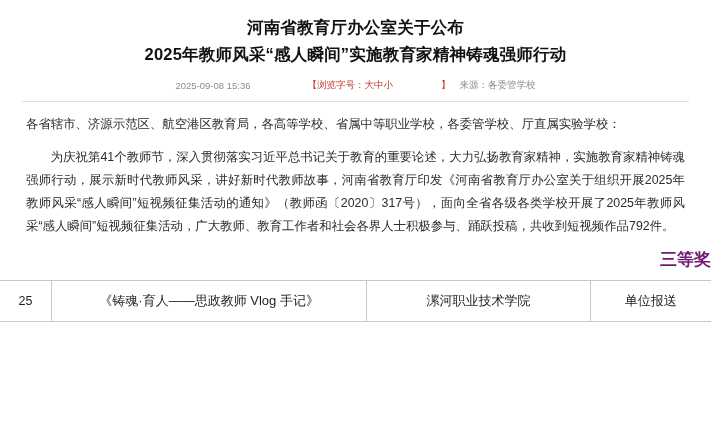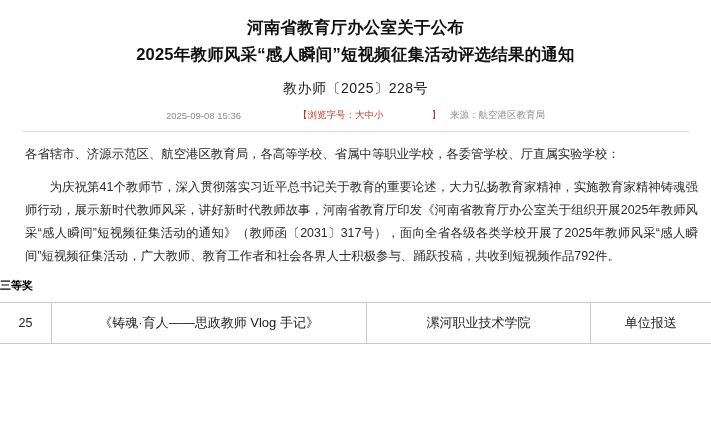--- a/index.html
+++ b/index.html
@@ -69,44 +69,43 @@
   }
   .meta-bar .source { color: #8c8c8c; }
 
   .divider {
     margin: 9px 22px 0 22px;
     border-top: 1px solid #dedede;
   }
 
   
   .body {
-    padding: 0 13px;
+    padding: 0 26px;
     margin-top: 11px;
-    margin-left: 12px;
   }
   .body p {
     margin: 0 0 10px 0;
     font-family: "Liberation Sans", "DejaVu Sans", sans-serif;
     font-size: 12.4px;
     line-height: 23px;
     color: #2b2b2b;
     text-align: justify;
     text-justify: inter-ideograph;
   }
   .body p.indent {
     text-indent: 2em;
   }
 
   
   .award-heading {
-    text-align: left;
+    text-align: right;
     font-family: "Liberation Sans", "DejaVu Sans", sans-serif;
     font-weight: bold;
-    font-size: 11px;
-    color: #000000;
+    font-size: 17px;
+    color: #701a75;
     margin-top: 9px;
   }
 
   
   table.award-table {
     width: 100%;
     border-collapse: collapse;
     margin-top: 9px;
     font-family: "Liberation Sans", "DejaVu Sans", sans-serif;
   }
@@ -132,36 +131,35 @@
   td.c-unit { width: 210px; }
   td.c-rec  { width: 110px; }
 </style>
 </head>
 <body>
 
 <div class="page">
 
   <div class="title-block">
     <div class="title-line">河南省教育厅办公室关于公布</div>
-    <div class="title-line">2025年教师风采“感人瞬间”短视频征集活动评选结果的通知</div>
+    <div class="title-line">2025年教师风采“感人瞬间”实施教育家精神铸魂强师行动</div>
   </div>
 
-  <div class="doc-number">教办师〔2025〕228号</div>
 
   <div class="meta-bar">
     <span class="date">2025-09-08 15:36</span>
     <span class="fontsize-group"><span class="brk">【浏览字号：</span><a>大</a><a>中</a><a>小</a><span class="brk">】</span></span>
-    <span class="source">来源：航空港区教育局</span>
+    <span class="source">来源：各委管学校</span>
   </div>
 
   <div class="divider"></div>
 
   <div class="body">
     <p>各省辖市、济源示范区、航空港区教育局，各高等学校、省属中等职业学校，各委管学校、厅直属实验学校：</p>
-    <p class="indent">为庆祝第41个教师节，深入贯彻落实习近平总书记关于教育的重要论述，大力弘扬教育家精神，实施教育家精神铸魂强师行动，展示新时代教师风采，讲好新时代教师故事，河南省教育厅印发《河南省教育厅办公室关于组织开展2025年教师风采“感人瞬间”短视频征集活动的通知》（教师函〔2031〕317号），面向全省各级各类学校开展了2025年教师风采“感人瞬间”短视频征集活动，广大教师、教育工作者和社会各界人士积极参与、踊跃投稿，共收到短视频作品792件。</p>
+    <p class="indent">为庆祝第41个教师节，深入贯彻落实习近平总书记关于教育的重要论述，大力弘扬教育家精神，实施教育家精神铸魂强师行动，展示新时代教师风采，讲好新时代教师故事，河南省教育厅印发《河南省教育厅办公室关于组织开展2025年教师风采“感人瞬间”短视频征集活动的通知》（教师函〔2020〕317号），面向全省各级各类学校开展了2025年教师风采“感人瞬间”短视频征集活动，广大教师、教育工作者和社会各界人士积极参与、踊跃投稿，共收到短视频作品792件。</p>
   </div>
 
   <div class="award-heading">三等奖</div>
 
   <table class="award-table">
     <tbody>
       <tr>
         <td>25</td>
         <td class="c-work">《铸魂·育人——思政教师 Vlog 手记》</td>
         <td class="c-unit">漯河职业技术学院</td>

